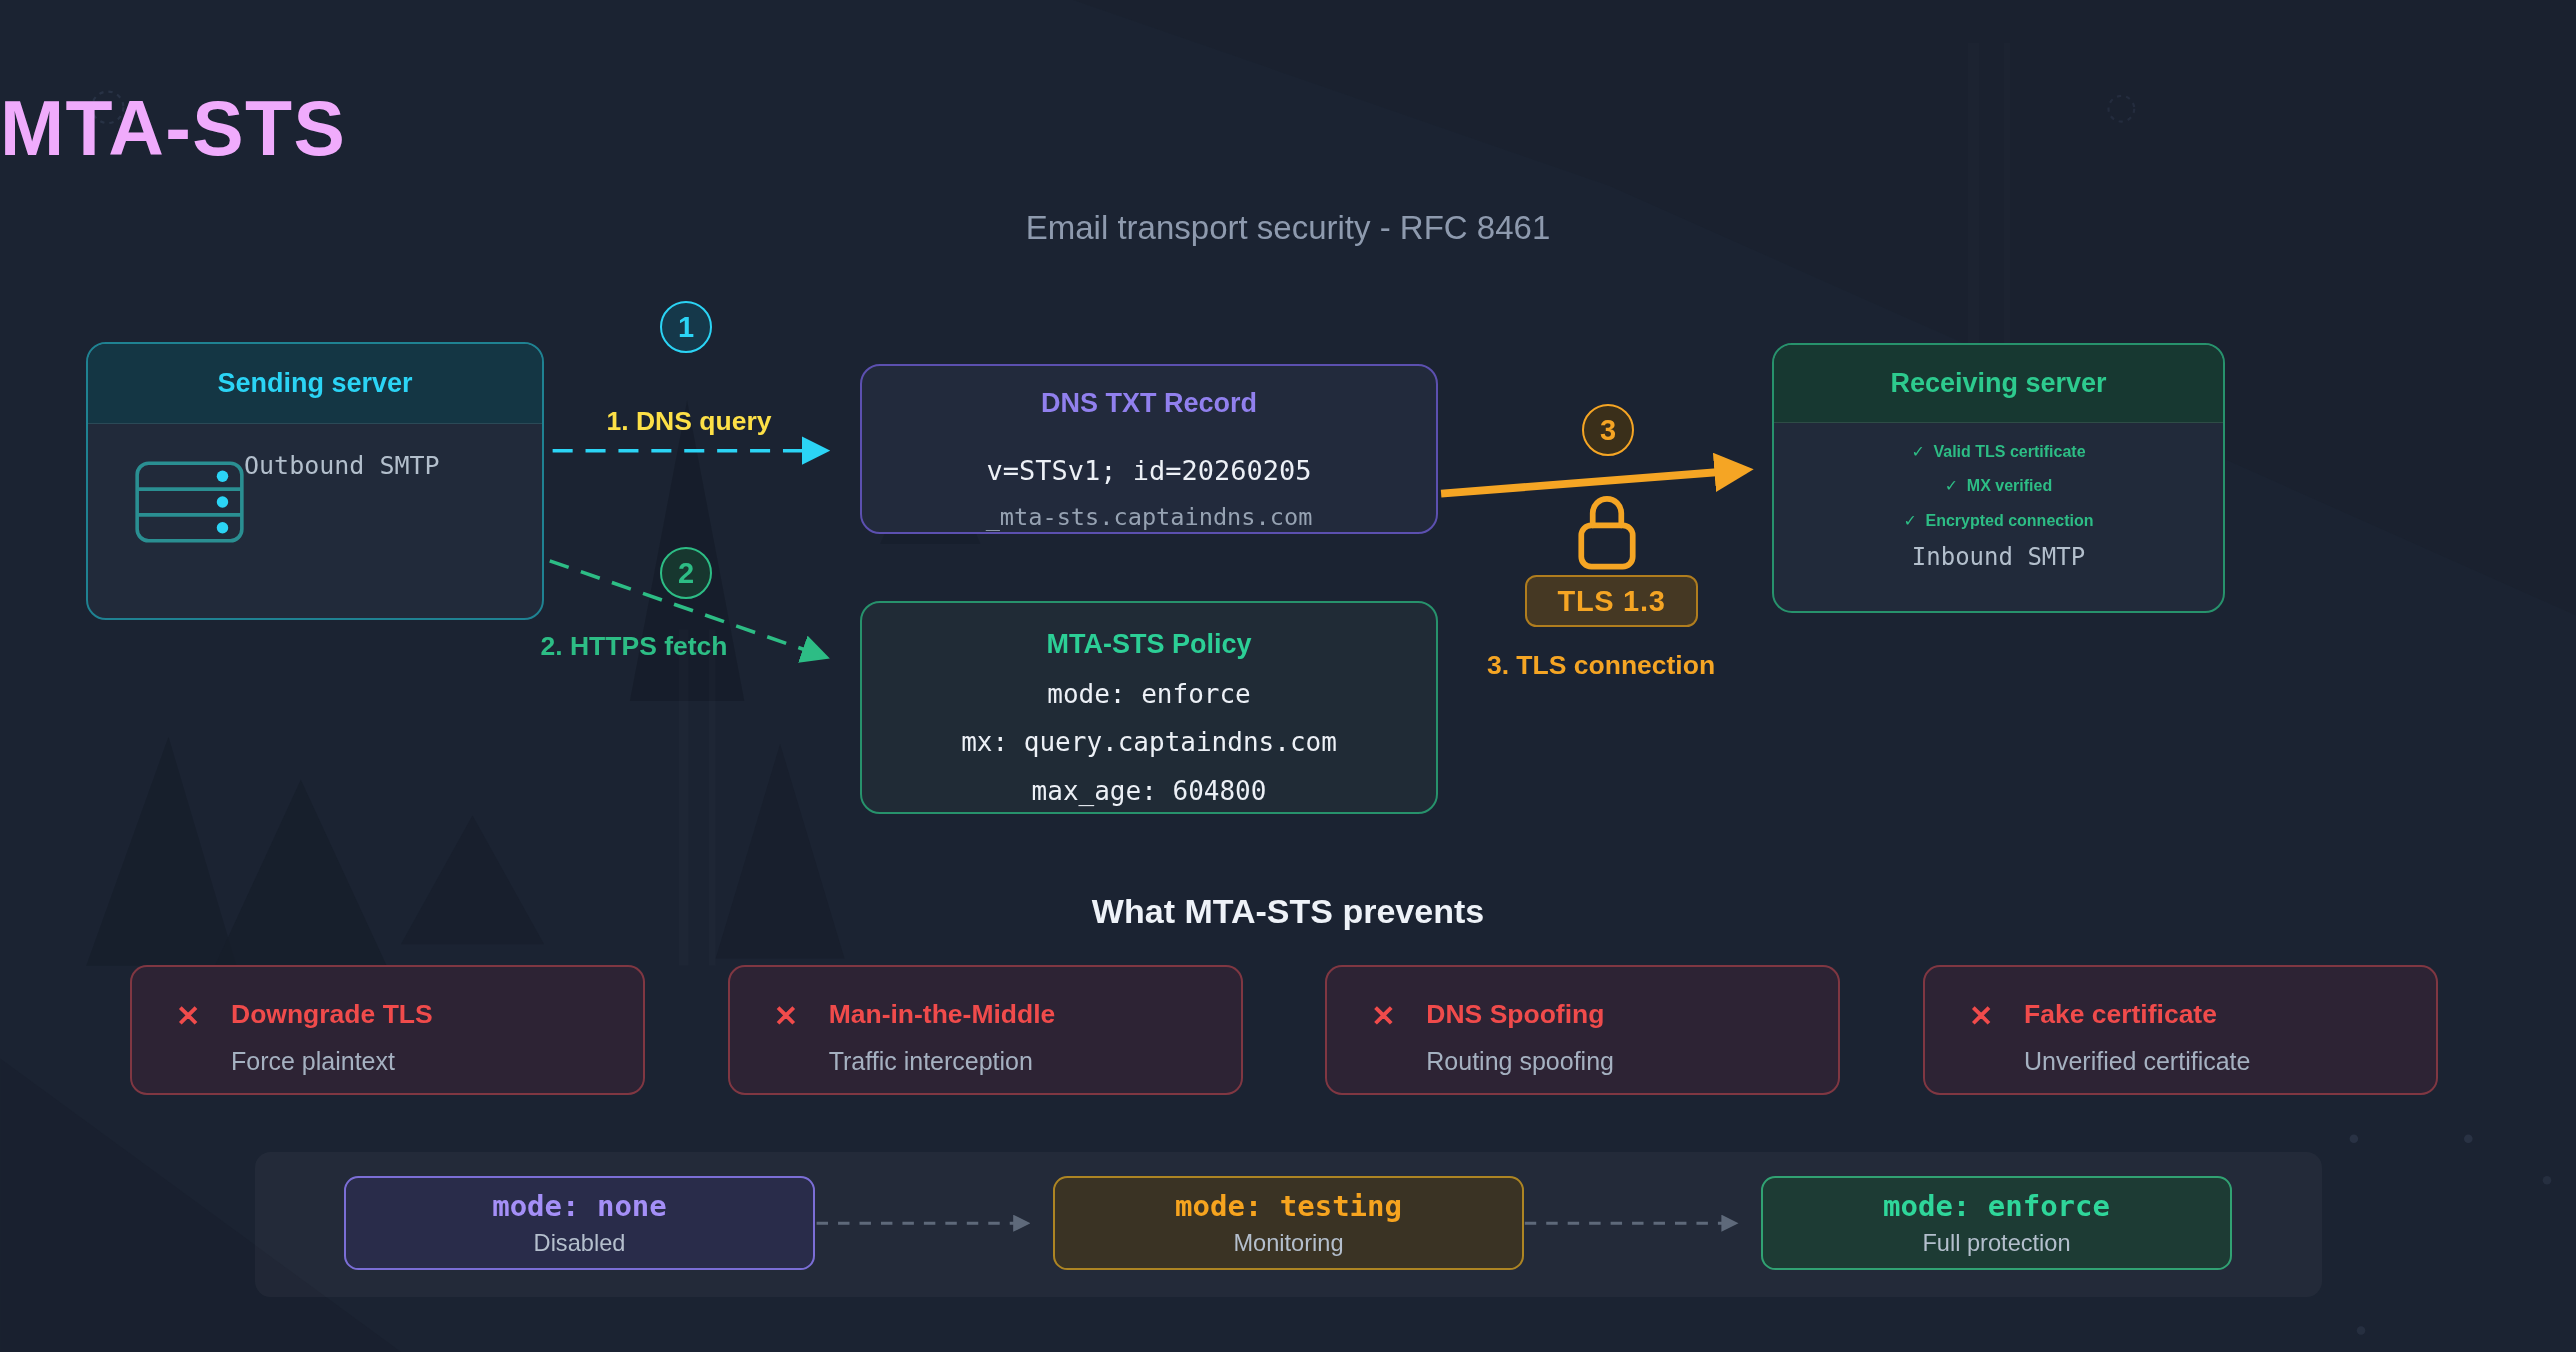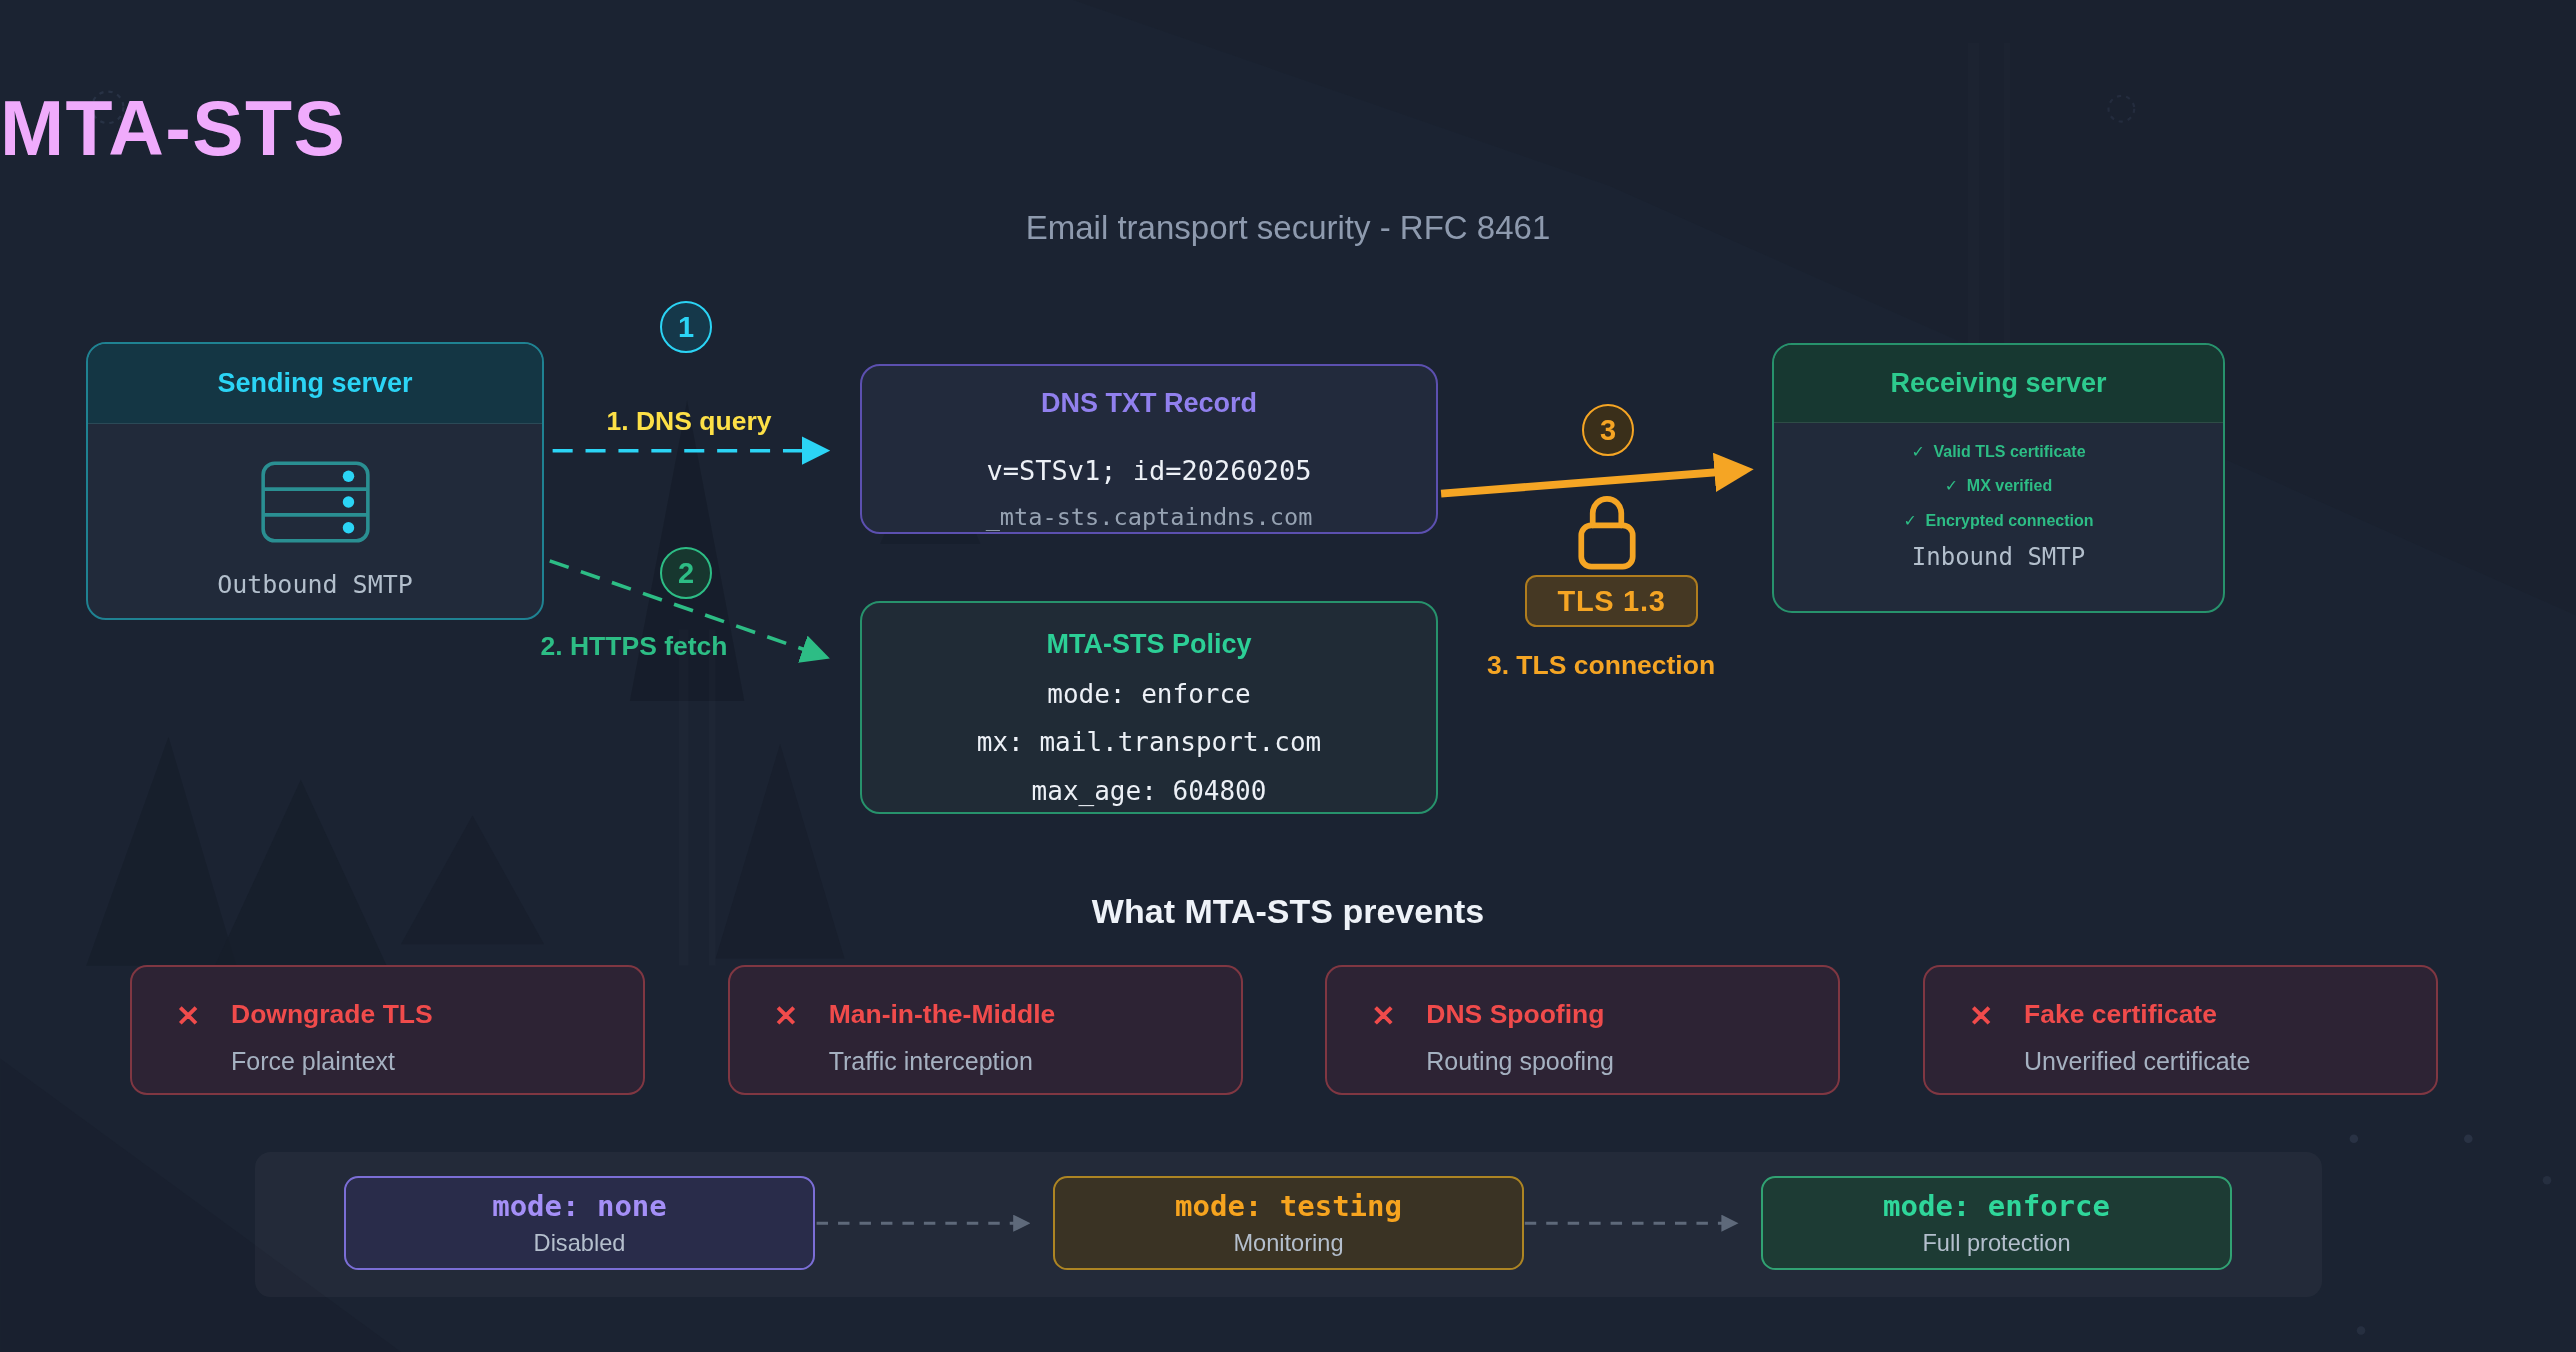--- a/index.html
+++ b/index.html
@@ -27,21 +27,21 @@
   .card{position:absolute;border-radius:20px;background:#212a3a;z-index:2;box-sizing:border-box;}
   .card-header{
     height:79px;display:flex;align-items:center;justify-content:center;
     border-bottom:1.4px solid rgba(255,255,255,0.10);
     border-radius:18.6px 18.6px 0 0;
     font-size:27px;font-weight:bold;
   }
   
   .sending{left:86px;top:342px;width:458px;height:278px;border:2.1px solid #1f8292;}
   .sending .card-header{background:#143644;color:#2bd4f5;}
-  .server-body{display:flex;flex-direction:column;align-items:center;}
+  .server-body{display:flex;flex-direction:row;padding-left:47px;}
   .server-icon{margin-top:37px;}
   .server-caption{margin-top:27px;font-family:"DejaVu Sans Mono", monospace;font-size:25px;color:#b3bfcc;}
   
   .dns{left:860px;top:364px;width:578px;height:170px;border:2.1px solid #5c50b0;background:#222a3c;
        display:flex;flex-direction:column;align-items:center;}
   .dns-title{margin-top:21.5px;font-size:27px;font-weight:bold;color:#9180ee;}
   .dns-value{margin-top:36px;font-family:"DejaVu Sans Mono", monospace;font-size:27px;color:#ecf0f6;}
   .dns-host{margin-top:17px;font-family:"DejaVu Sans Mono", monospace;font-size:23.6px;color:#96a2b2;}
   
   .policy{left:860px;top:601px;width:578px;height:213px;border:2.1px solid #27926c;background:#202b36;
@@ -189,21 +189,21 @@
 
   <div class="card dns">
     <div class="dns-title">DNS TXT Record</div>
     <div class="dns-value">v=STSv1; id=20260205</div>
     <div class="dns-host">_mta-sts.captaindns.com</div>
   </div>
 
   <div class="card policy">
     <div class="policy-title">MTA-STS Policy</div>
     <div class="policy-line">mode: enforce</div>
-    <div class="policy-line">mx: mail.transport.com</div>
+    <div class="policy-line">mx: query.captaindns.com</div>
     <div class="policy-line">max_age: 604800</div>
   </div>
 
   <div class="card receiving">
     <div class="card-header">Receiving server</div>
     <div class="recv-body">
       <div class="check-item">
         <span class="check-mark">✓</span><span>Valid TLS certificate</span>
       </div>
       <div class="check-item">

